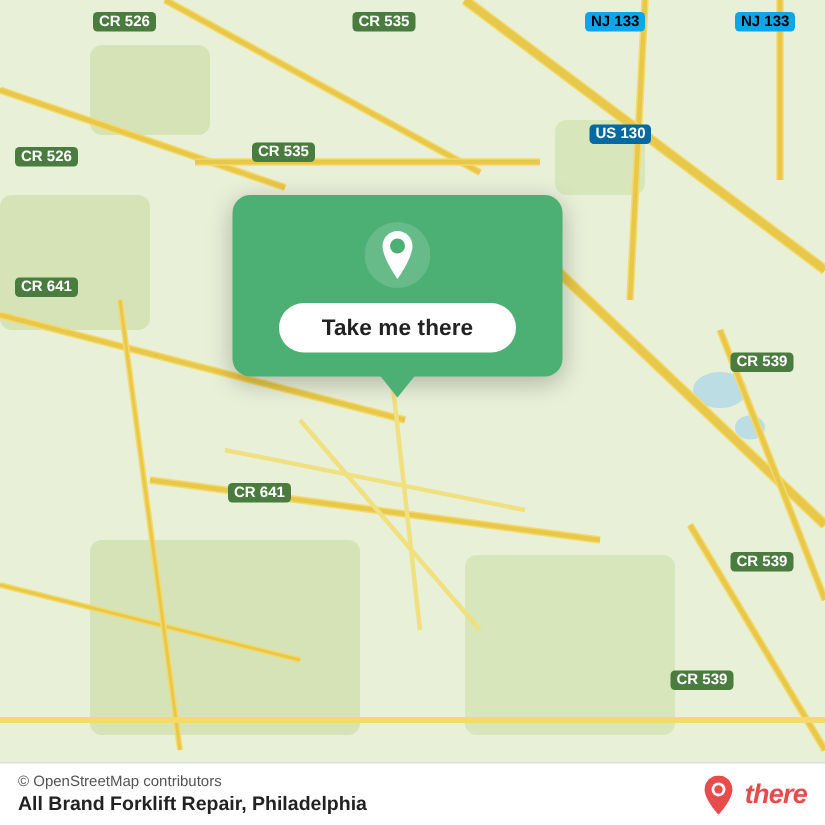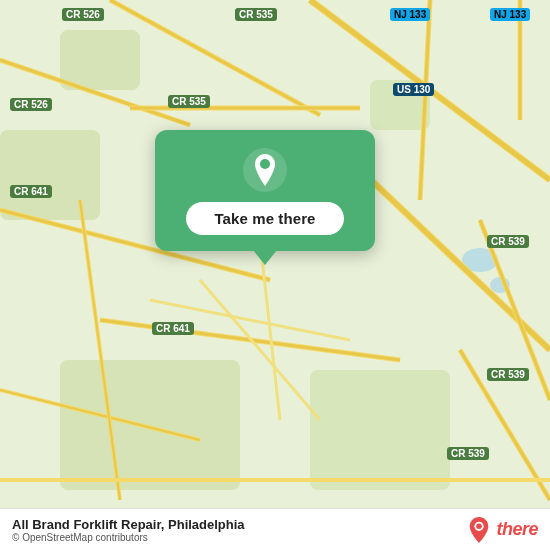--- a/index.html
+++ b/index.html
@@ -139,21 +139,21 @@
       position: absolute;
       border-radius: 3px;
       font-size: 10px;
       font-weight: bold;
       padding: 1px 4px;
       color: white;
       z-index: 5;
       white-space: nowrap;
     }
     .road-badge.green { background: #4a7c3f; }
-    .road-badge.blue { background: #0c4a6e; }
+    .road-badge.blue { background: #0369a1; }
     .road-badge.nj { background: #0ea5e9; color: #000; }
   </style>
 </head>
 <body>
 
 <div id="map-container">
 
   <div id="map-bg"></div>
 
   <svg id="map-svg" xmlns="http://www.w3.org/2000/svg">
@@ -229,22 +229,22 @@
       <circle cx="22" cy="22" r="22" fill="white" opacity="0.15"></circle>
       <path d="M22 6C16.477 6 12 10.477 12 16c0 8 10 22 10 22s10-14 10-22C32 10.477 27.523 6 22 6z" fill="white"></path>
       <circle cx="22" cy="16" r="5" fill="#4caf74"></circle>
     </svg>
 
     <button id="take-me-there-btn">Take me there</button>
   </div>
 
   <div id="bottom-bar">
     <div id="bottom-left">
+      <span id="osm-credit">© OpenStreetMap contributors</span>
       <span id="location-name">All Brand Forklift Repair, Philadelphia</span>
-      <span id="osm-credit">© OpenStreetMap contributors</span>
     </div>
     <div id="moovit-logo">
 
       <svg id="moovit-pin" viewBox="0 0 22 28" xmlns="http://www.w3.org/2000/svg">
         <path d="M11 0C5.477 0 1 4.477 1 10c0 7.5 10 18 10 18S21 17.5 21 10C21 4.477 16.523 0 11 0z" fill="#e84b4b"></path>
         <circle cx="11" cy="10" r="5" fill="white"></circle>
         <circle cx="11" cy="10" r="3" fill="#e84b4b"></circle>
       </svg>
       <span id="moovit-text">there</span>
     </div>

